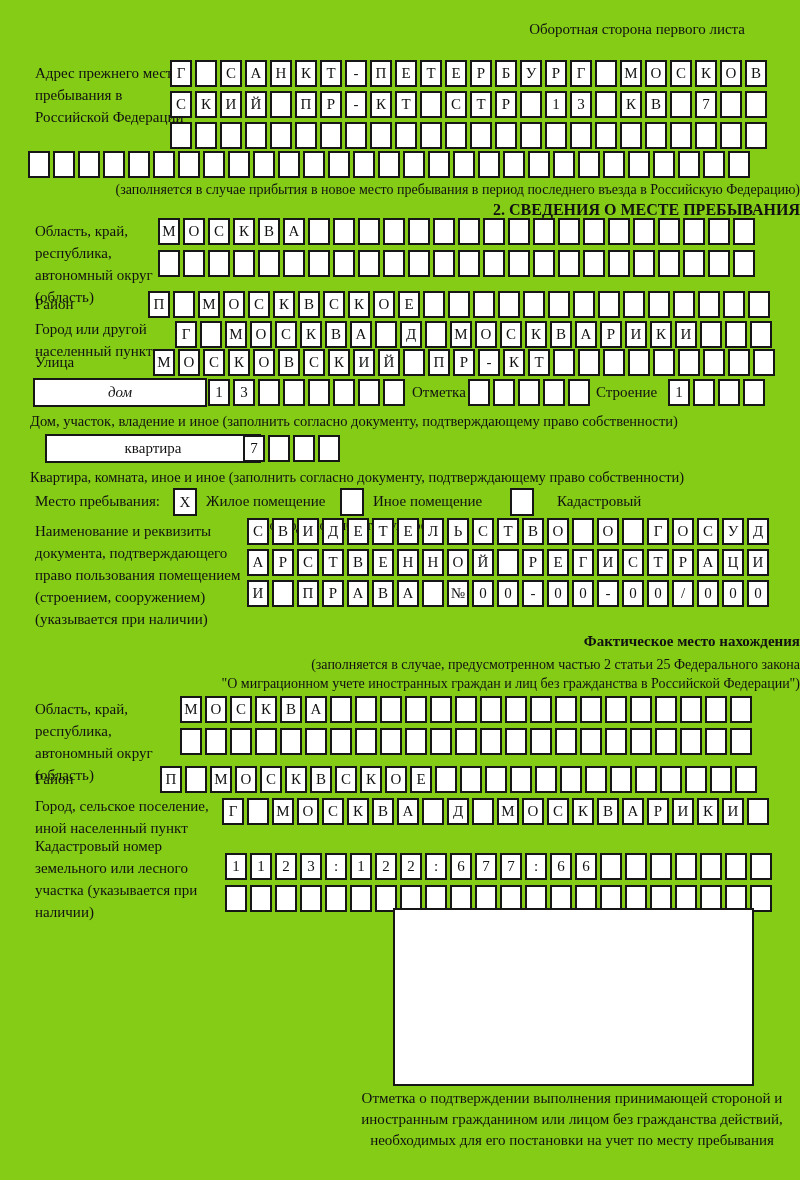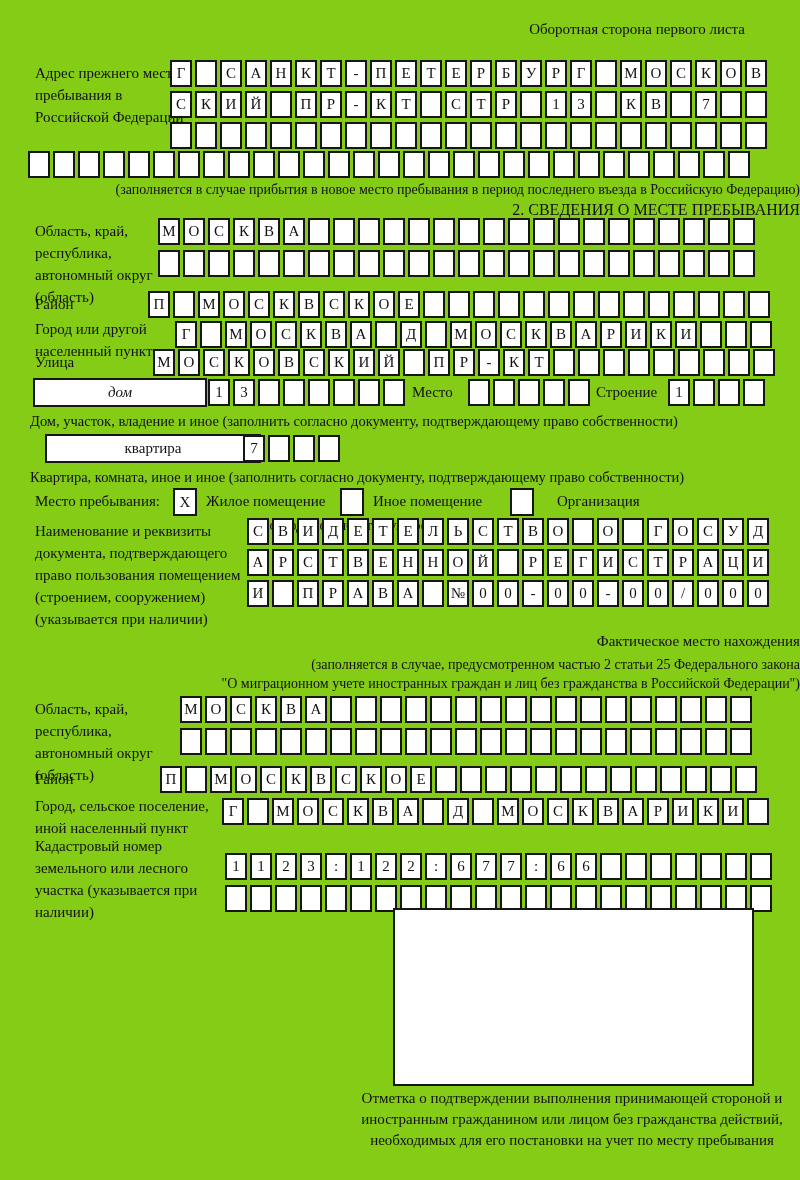--- a/index.html
+++ b/index.html
@@ -2,21 +2,21 @@
 <html><head>
 <meta charset="utf-8">
 <style>
   html,body{margin:0;padding:0;background:#fff;}
   .page{
     position:relative;width:800px;height:1180px;background:#84cc16;
     font-family:"Liberation Serif","DejaVu Serif",serif;color:#111;overflow:hidden;
   }
   .txt{position:absolute;font-size:15px;line-height:22px;}
   .center{left:0;width:100%;text-align:right;}
-  .bold{font-weight:normal;}
+  .bold{font-weight:bold;}
   .small{font-size:14px;line-height:18px;}
   .boxrow{position:absolute;display:flex;gap:3px;}
   .cell{
     box-sizing:border-box;width:22px;height:27px;border:2px solid #161616;
     display:inline-flex;align-items:center;justify-content:center;
     font-size:15px;background:#fff;flex:0 0 auto;
   }
   .widebox{
     position:absolute;box-sizing:border-box;border:2px solid #161616;height:29px;
     display:flex;align-items:center;justify-content:center;font-size:15px;background:#fff;
@@ -292,21 +292,21 @@
   <div class="boxrow" style="top:379px;left:208px;">
       <span class="cell">1</span>
       <span class="cell">3</span>
       <span class="cell"></span>
       <span class="cell"></span>
       <span class="cell"></span>
       <span class="cell"></span>
       <span class="cell"></span>
       <span class="cell"></span>
     </div>
-  <div class="txt" style="top:381px;left:412px;">Место</div>
+  <div class="txt" style="top:381px;left:412px;">Отметка</div>
   <div class="boxrow" style="top:379px;left:468px;">
       <span class="cell"></span>
       <span class="cell"></span>
       <span class="cell"></span>
       <span class="cell"></span>
       <span class="cell"></span>
     </div>
   <div class="txt" style="top:381px;left:596px;">Строение</div>
   <div class="boxrow" style="top:379px;left:668px;">
       <span class="cell">1</span>
@@ -324,21 +324,21 @@
       <span class="cell"></span>
     </div>
   <div class="txt" style="top:466px;left:30px;font-size:14.5px;">Квартира, комната, иное и иное (заполнить согласно документу, подтверждающему право собственности)</div>
 
   <div class="txt" style="top:490px;left:35px;">Место пребывания:</div>
   <div class="cb" style="top:488px;left:173px;">X</div>
   <div class="txt" style="top:490px;left:206px;">Жилое помещение</div>
   <div class="cb" style="top:488px;left:340px;"></div>
   <div class="txt" style="top:490px;left:373px;">Иное помещение</div>
   <div class="cb" style="top:488px;left:510px;"></div>
-  <div class="txt" style="top:490px;left:557px;">Организация</div>
+  <div class="txt" style="top:490px;left:557px;">Кадастровый</div>
   <div class="txt small" style="top:517px;left:215px;width:250px;text-align:center;">(Необходимо выбрать нужное)</div>
 
   <div class="txt" style="top:520px;left:35px;width:215px;">Наименование и реквизиты документа, подтверждающего право пользования помещением (строением, сооружением) (указывается при наличии)</div>
   <div class="boxrow" style="top:518px;left:247px;">
       <span class="cell">С</span>
       <span class="cell">В</span>
       <span class="cell">И</span>
       <span class="cell">Д</span>
       <span class="cell">Е</span>
       <span class="cell">Т</span>

